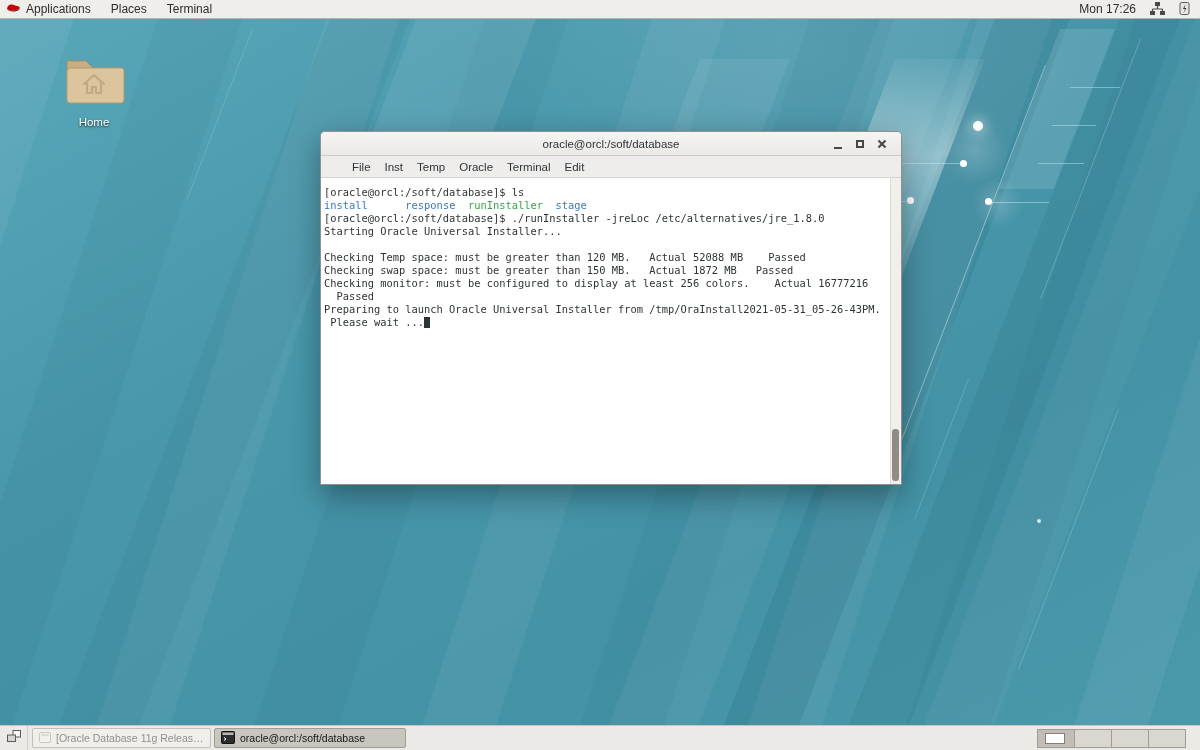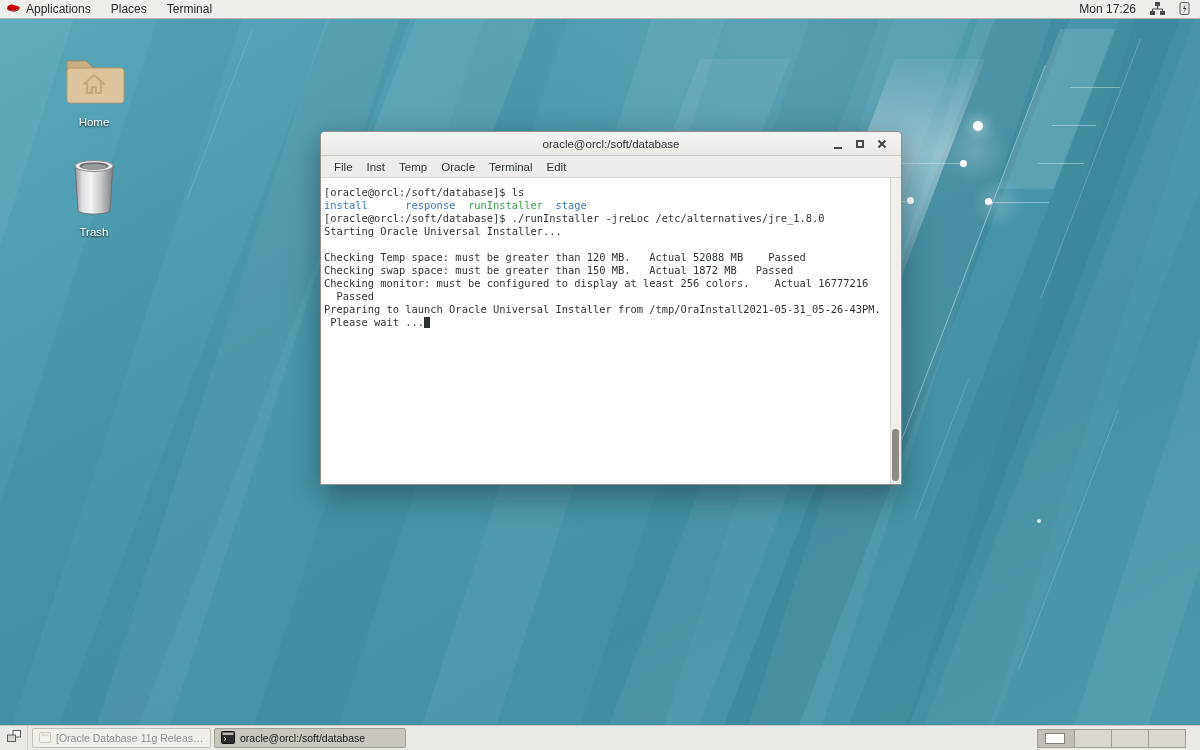--- a/index.html
+++ b/index.html
@@ -78,21 +78,21 @@
   .glyph-min   { width:8px; height:2px; background:#474747; margin-top:8px; }
   .glyph-max   { width:8px; height:8px; border:2px solid #474747; }
   .glyph-close { position:relative; width:10px; height:10px; }
   .glyph-close::before, .glyph-close::after {
     content:""; position:absolute; left:4px; top:0; width:2px; height:10px; background:#474747;
   }
   .glyph-close::before { transform:rotate(45deg); }
   .glyph-close::after  { transform:rotate(-45deg); }
   .menubar {
     height:22px; background:#eeedeb; border-bottom:1px solid #d7d4d0;
-    display:flex; align-items:center; padding-left:6px;
+    display:flex; align-items:center; padding-left:24px;
     font-size:11.5px; color:#2e3436;
   }
   .menubar-item { padding:0 7px; }
   .term-body { position:relative; height:306px; background:#ffffff; }
   .term-text {
     position:absolute; top:8px; left:3px; right:13px;
     font-family:"DejaVu Sans Mono","Liberation Mono",monospace;
     font-size:10.4px; line-height:13px; color:#2e3436; white-space:pre;
   }
   .term-line { height:13px; }
@@ -210,40 +210,20 @@
     <span>
       <svg width="66" height="54" viewBox="0 0 66 54">
         <path d="M6,8 h19 l7,7 h27 a4,4 0 0 1 4,4 v4 H6 Z" fill="#c9ae84" stroke="#a68d63" stroke-width="1"></path>
         <rect x="6" y="15" width="57" height="35" rx="3" fill="#dcc49c" stroke="#b39a6f" stroke-width="1"></rect>
         <path d="M23,31 l10,-9 l10,9 M26,30 v10 h5 v-6 h4 v6 h5 v-10" stroke="#bfab81" fill="none" stroke-width="2.2" stroke-linecap="round" stroke-linejoin="round"></path>
       </svg>
     </span><br>
     <span class="label">Home</span>
   </div>
 
-  <div class="desk-icon" id="icon-trash">
-    <span>
-      <svg width="46" height="60" viewBox="0 0 46 60">
-        <defs>
-          <linearGradient id="tg" x1="0" y1="0" x2="1" y2="0">
-            <stop offset="0" stop-color="#8f9194"></stop>
-            <stop offset="0.18" stop-color="#d9dbdd"></stop>
-            <stop offset="0.42" stop-color="#f4f5f6"></stop>
-            <stop offset="0.7" stop-color="#c2c4c6"></stop>
-            <stop offset="1" stop-color="#7e8083"></stop>
-          </linearGradient>
-        </defs>
-        <path d="M4,9 C4,4 42,4 42,9 L39,53 C39,58.5 7,58.5 7,53 Z" fill="url(#tg)" stroke="#6f7174" stroke-width="1"></path>
-        <ellipse cx="23" cy="9" rx="19" ry="5.5" fill="#e9eaeb" stroke="#8a8c8f"></ellipse>
-        <ellipse cx="23" cy="9" rx="14.5" ry="3.8" fill="#6e7073"></ellipse>
-        <ellipse cx="23" cy="9.8" rx="12.5" ry="2.9" fill="#97999c"></ellipse>
-      </svg>
-    </span><br>
-    <span class="label">Trash</span>
-  </div>
 </div>
 
 <div class="terminal-window">
   <div class="titlebar">
     <span>oracle@orcl:/soft/database</span>
     <div class="win-controls">
       <div class="win-btn">
           <div class="glyph-min"></div>
         </div>
       <div class="win-btn">

